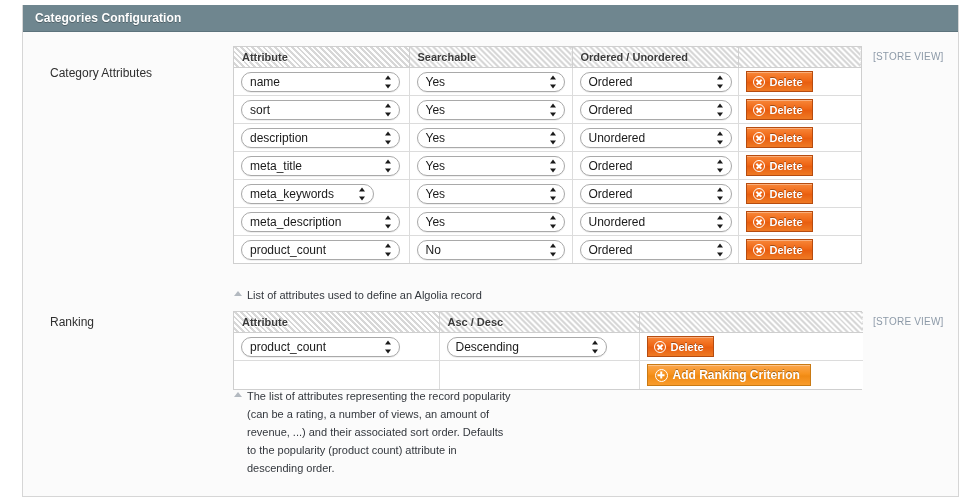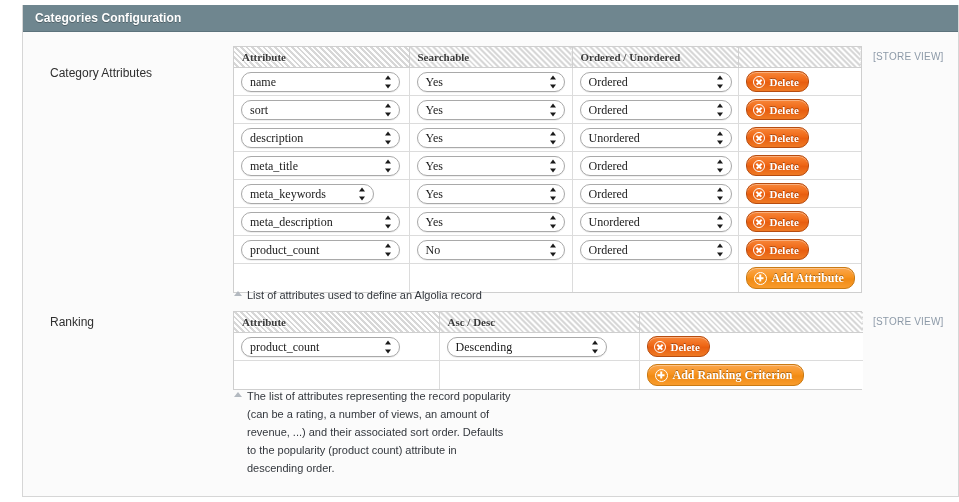--- a/index.html
+++ b/index.html
@@ -63,21 +63,20 @@
     letter-spacing: .2px;
   }
 
   
   .array-table {
     position: absolute;
     border: 1px solid #cfcfcf;
     border-collapse: collapse;
     background: #ffffff;
     box-sizing: border-box;
-    font-family: Liberation Serif, serif;
   }
   .array-table table {
     border-collapse: collapse;
     width: 100%;
     table-layout: fixed;
   }
   .array-table th {
     background-color: #ececec;
     background-image:
       repeating-linear-gradient(45deg,
@@ -156,21 +155,21 @@
   }
 
   
   .btn {
     display: inline-flex;
     align-items: center;
     gap: 5px;
     height: 21px;
     padding: 0 9px 0 6px;
     border: 1px solid #b64c10;
-    border-radius: 10px;
+    border-radius: 0;
     background: linear-gradient(to bottom, #f88739 0%, #ef6716 45%, #e85e10 55%, #ef7a24 100%);
     color: #ffffff;
     font-size: 11px;
     font-weight: bold;
     text-shadow: 0 -1px 0 rgba(0,0,0,.35);
     box-sizing: border-box;
     white-space: nowrap;
     cursor: pointer;
     box-shadow: inset 0 1px 0 rgba(255,255,255,.35);
   }
@@ -445,31 +444,20 @@
               </span>
             </td>
             <td>
               <span class="btn">
                 <span class="ic-circle x"></span>
                 <span>Delete</span>
               </span>
             </td>
           </tr>
 
-          <tr>
-            <td></td>
-            <td></td>
-            <td></td>
-            <td>
-              <span class="btn add">
-                <span class="ic-circle plus"></span>
-                <span>Add Attribute</span>
-              </span>
-            </td>
-          </tr>
 
         </tbody>
       </table>
     </div>
 
     <div class="hint" style="left:211px; top:254px; width:560px;">
       <span class="tri"></span>
       <span class="hint-text">List of attributes used to define an Algolia record</span>
     </div>
 

